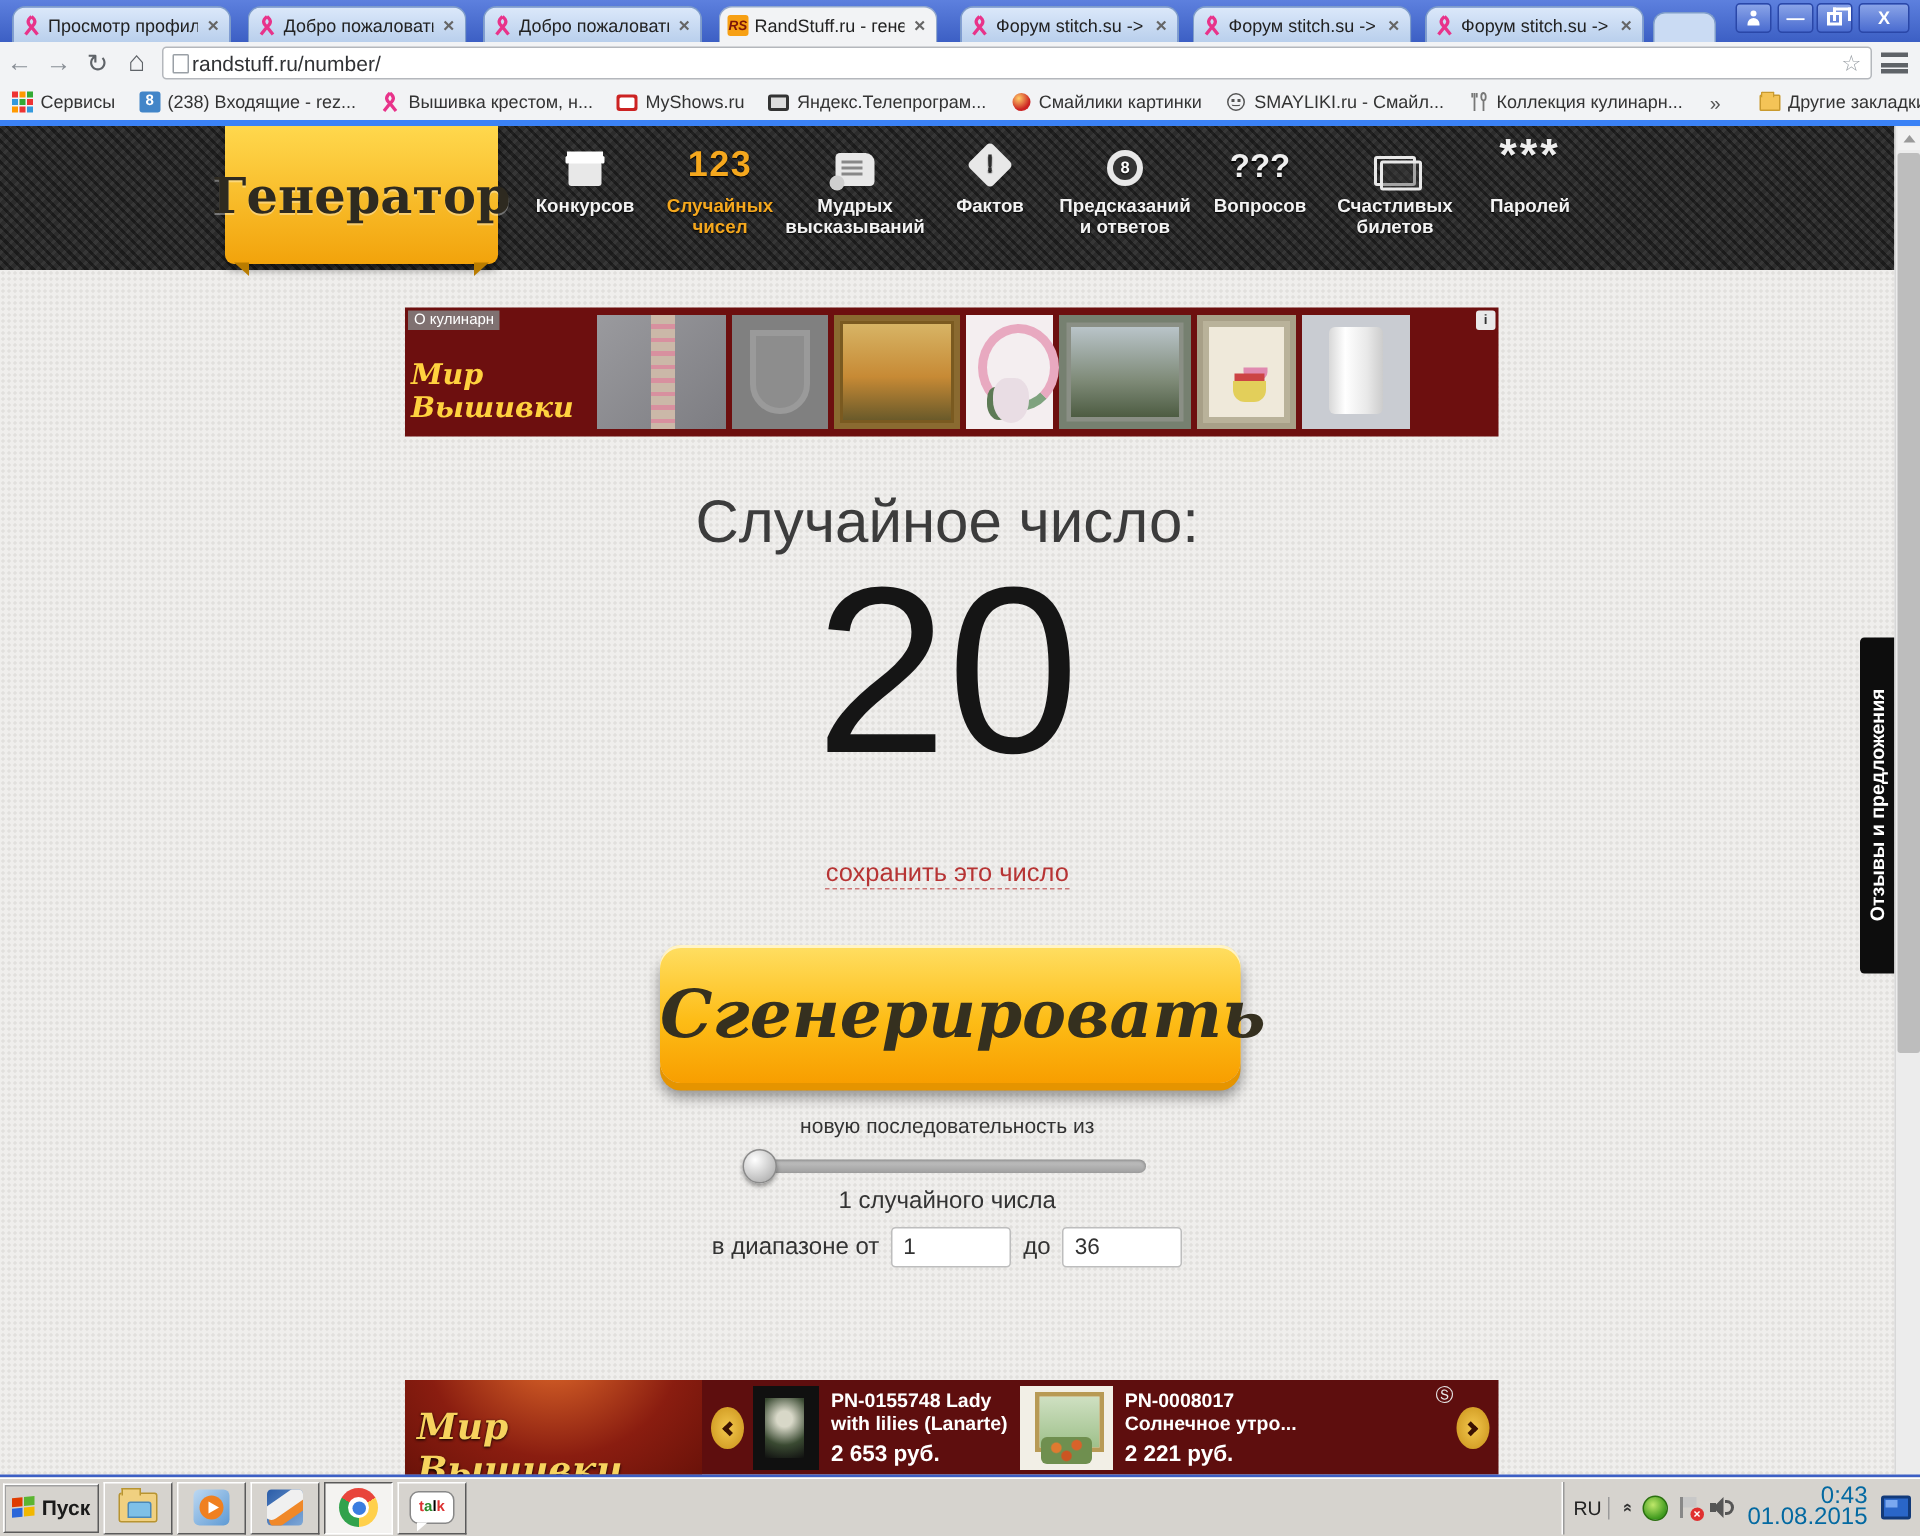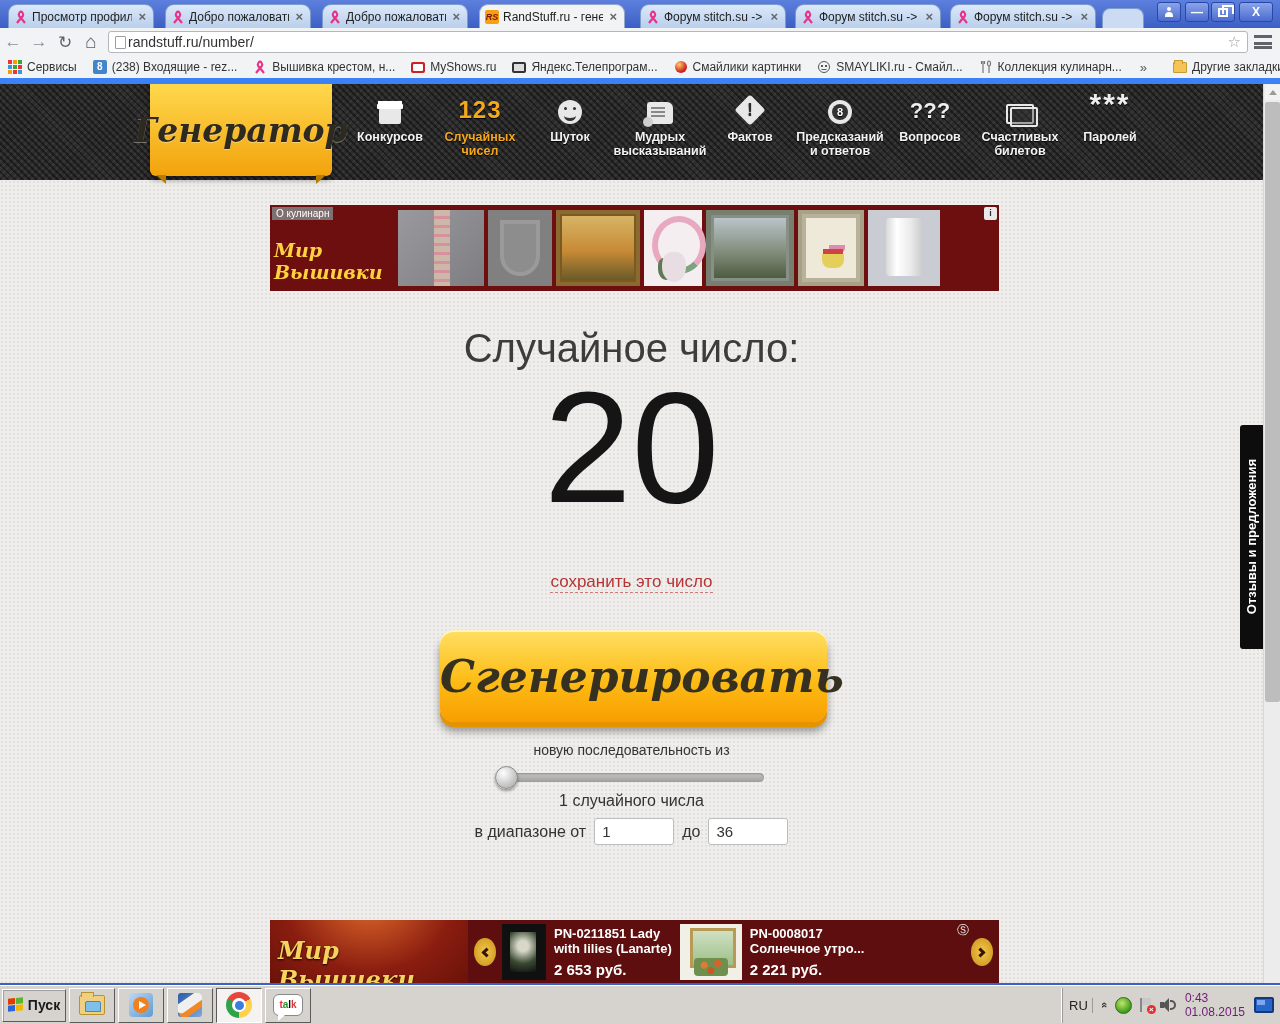--- a/index.html
+++ b/index.html
@@ -47,21 +47,21 @@
     border-radius:3px; display:flex; align-items:center; padding:0 6px; gap:2px; }
   #omnibox .page-ic { width:11px; height:13px; border:1px solid #9aa0a6; border-radius:1px;
     position:relative; flex:none; }
   #omnibox .url { font-size:14px; color:#303235; flex:1; }
   #omnibox .star { color:#9aa0a6; font-size:15px; flex:none; }
   #menu-ic { width:18px; height:14px; margin-right:8px; flex:none;
     border-top:3px solid #5f6368; border-bottom:3px solid #5f6368; position:relative; }
   #menu-ic::before { content:""; position:absolute; left:0; top:3.5px; width:100%; height:3px; background:#5f6368; }
 
   #bookmarks { position:absolute; left:0; top:56px; width:1280px; height:28px; background:#f2f3f5;
-    border-bottom:6px solid #3b82f6; display:flex; align-items:center; font-size:12px; color:#333; }
+    border-bottom:4px solid #3b82f6; display:flex; align-items:center; font-size:12px; color:#333; }
   .bm { display:flex; align-items:center; gap:5px; padding:0 8px; white-space:nowrap; }
   .bm-ic { width:14px; height:14px; flex:none; display:flex; align-items:center; justify-content:center; }
   .ic-grid { display:grid; grid-template-columns:4px 4px 4px; grid-template-rows:4px 4px 4px; gap:1px; }
   .ic-grid i { background:#e33; } .ic-grid i:nth-child(2){background:#f90;} .ic-grid i:nth-child(3){background:#3a3;}
   .ic-grid i:nth-child(4){background:#39d;} .ic-grid i:nth-child(5){background:#3a3;} .ic-grid i:nth-child(6){background:#e33;}
   .ic-grid i:nth-child(7){background:#f90;} .ic-grid i:nth-child(8){background:#e33;} .ic-grid i:nth-child(9){background:#39d;}
   .ic-google { width:14px; height:14px; background:#4285c8; color:#fff; border-radius:2px;
     font-size:10px; font-weight:bold; text-align:center; line-height:14px; }
   .ic-tv-red { width:14px; height:11px; background:#c22; border-radius:2px; position:relative; }
   .ic-tv-red::before { content:""; position:absolute; left:2px; top:2px; right:2px; bottom:2px; background:#fff; border-radius:1px; }
@@ -89,21 +89,21 @@
     background-image:
       repeating-linear-gradient(45deg, rgba(0,0,0,.4) 0 2px, transparent 2px 5px),
       repeating-linear-gradient(-45deg, rgba(255,255,255,.05) 0 2px, transparent 2px 5px); }
   #logo-ribbon { position:absolute; left:150px; top:0px; width:182px; height:92px;
     background:linear-gradient(#ffd84d,#f2a30b); border-radius:0 0 6px 6px;
     box-shadow:0 3px 6px rgba(0,0,0,.45); display:flex; align-items:center; justify-content:center; }
   #logo-ribbon::before, #logo-ribbon::after { content:""; position:absolute; bottom:-8px;
     border-top:9px solid #b97c00; }
   #logo-ribbon::before { left:6px; border-left:10px solid transparent; }
   #logo-ribbon::after { right:6px; border-right:10px solid transparent; }
-  #logo-text { font-family:"DejaVu Serif", serif; font-style:italic; font-weight:bold;
+  #logo-text { font-family:"DejaVu Serif", serif; font-weight:bold;
     font-size:33px; color:#2e2a20; text-shadow:0 1px 0 rgba(255,255,255,.35); }
 
   #site-nav { position:absolute; left:345px; top:8px; width:910px; height:86px; display:flex; }
   .nav-item { width:90px; text-align:center; color:#f3f3f3; font-size:12.5px; font-weight:bold;
     text-shadow:0 1px 1px #000; display:flex; flex-direction:column; align-items:center; gap:6px; }
   .nav-item .n-icon { height:32px; display:flex; align-items:flex-end; justify-content:center; }
   .nav-item.active { color:#f5a81e; }
   .n-123 { font-size:24px; font-weight:bold; color:#f5a81e; letter-spacing:1px; text-shadow:0 1px 1px #000; }
   .n-qqq { font-size:22px; font-weight:bold; color:#eee; }
   .n-ast { font-size:30px; font-weight:bold; color:#eee; line-height:40px; letter-spacing:2px; }
@@ -275,21 +275,21 @@
   .ic-secflag::before { content:""; position:absolute; left:1px; top:1px; width:2px; height:14px; background:#888; }
   .ic-secflag::after { content:""; position:absolute; left:3px; top:1px; width:9px; height:7px; background:#c8c8c8; }
   .ic-secflag b { position:absolute; right:-3px; bottom:-1px; width:9px; height:9px; border-radius:50%; background:#e03030;
     color:#fff; font-size:8px; line-height:9px; text-align:center; }
   .ic-speaker { width:16px; height:14px; position:relative; }
   .ic-speaker::before { content:""; position:absolute; left:0; top:4px; width:4px; height:6px; background:#555; }
   .ic-speaker::after { content:""; position:absolute; left:2px; top:0; border-right:7px solid #555;
     border-top:7px solid transparent; border-bottom:7px solid transparent; }
   .ic-speaker i { position:absolute; right:0; top:2px; width:6px; height:10px; border:2px solid #555;
     border-left:none; border-radius:0 6px 6px 0; }
-  #clock { font-size:12px; color:#701a75; line-height:14px; padding:0 2px; }
+  #clock { text-align:right; font-size:16px; color:#0369a1; line-height:14px; padding:0 2px; }
   .ic-monitor { width:20px; height:16px; background:#2a66c8; border:2px solid #123a7a; border-radius:2px; position:relative; }
   .ic-monitor::before { content:""; position:absolute; left:1px; top:1px; width:8px; height:5px; background:#7aa8f0; }
 </style>
 </head>
 <body>
 
 <div id="browser">
 
   <div id="tabstrip">
     <div class="tab" style="left:8px">
@@ -462,26 +462,20 @@
               <span class="gift-ic"></span>
             </span>
           <span>Конкурсов</span>
         </div>
         <div class="nav-item active">
           <span class="n-icon n-123">123</span>
           <span>Случайных чисел</span>
         </div>
         <div class="nav-item">
           <span class="n-icon">
-              <span class="smile-ic"></span>
-            </span>
-          <span>Шуток</span>
-        </div>
-        <div class="nav-item">
-          <span class="n-icon">
               <span class="scroll-ic"></span>
             </span>
           <span>Мудрых высказываний</span>
         </div>
         <div class="nav-item">
           <span class="n-icon" style="padding-bottom:3px">
               <span class="diamond-ic">
                 <span>!</span>
               </span>
             </span>
@@ -550,21 +544,21 @@
 
     <div id="bottom-banner">
       <div id="bb-brand">
         <span>Мир Вышивки</span>
       </div>
       <div class="bb-arrow left">
           <i></i>
         </div>
       <div class="bb-img1"></div>
       <div class="bb-text">
-        <div class="bb-title">PN-0211851 Lady
+        <div class="bb-title">PN-0155748 Lady
 with lilies (Lanarte)</div>
         <div class="bb-price">2 653 руб.</div>
       </div>
       <div class="bb-img2"></div>
       <div class="bb-text">
         <div class="bb-title">PN-0008017
 Солнечное утро...</div>
         <div class="bb-price">2 221 руб.</div>
       </div>
       <div id="bb-right">

